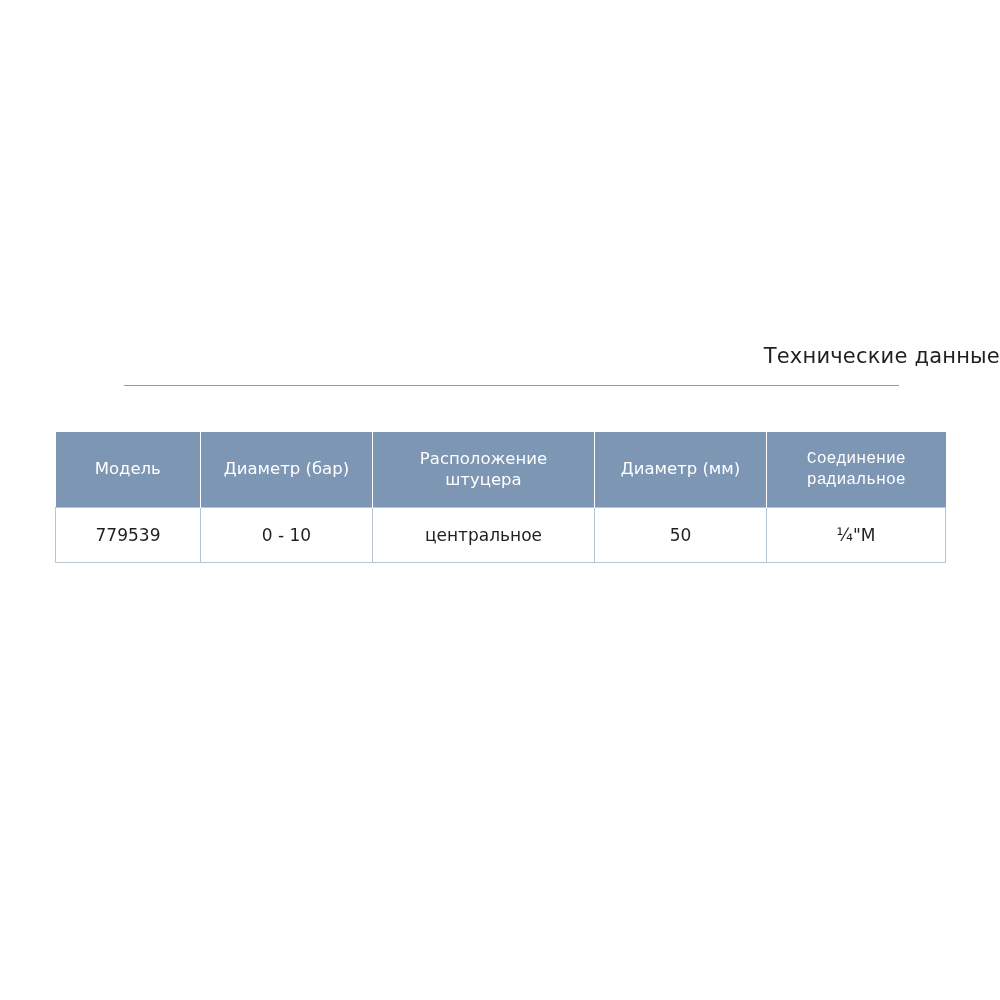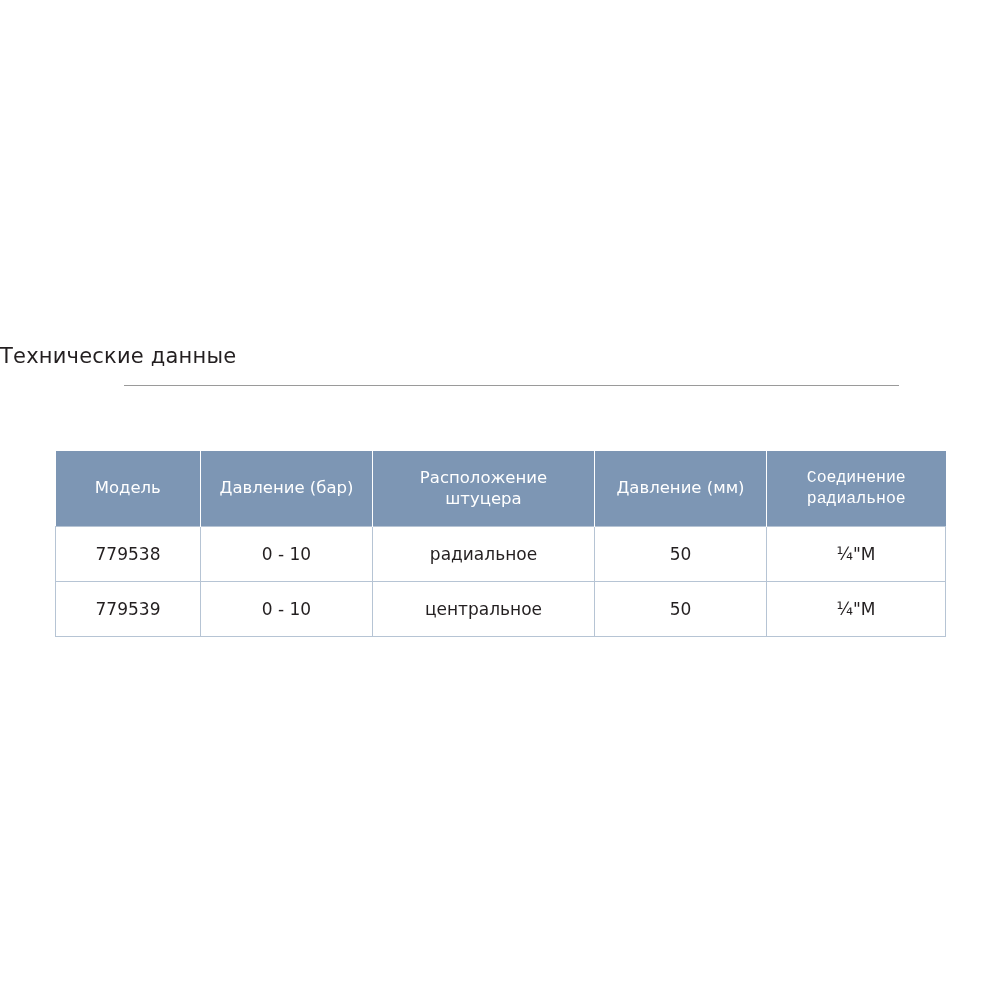--- a/index.html
+++ b/index.html
@@ -22,21 +22,21 @@
     top: 0;
     width: 1000px;
     height: 1000px;
   }
 
   .spec-title {
     position: absolute;
     left: 0;
     top: 344px;
     width: 1000px;
-    text-align: left;
+    text-align: right;
     font-size: 21px;
     color: #231f20;
     letter-spacing: 0.2px;
   }
 
   .title-rule {
     position: absolute;
     left: 124px;
     top: 385px;
     width: 775px;
@@ -48,21 +48,20 @@
     position: absolute;
     left: 55px;
     top: 432px;
     width: 890px;
   }
 
   table.spec-table {
     border-collapse: collapse;
     width: 890px;
     table-layout: fixed;
-    margin-top: 19px;
   }
 
   table.spec-table thead th {
     background: #7d96b4;
     color: #ffffff;
     font-weight: normal;
     font-size: 16.5px;
     line-height: 1.22;
     padding: 13px 6px;
     height: 49px;
@@ -118,43 +117,36 @@
         <col class="col-3">
         <col class="col-4">
         <col class="col-5">
       </colgroup>
       <thead>
         <tr>
           <th>
             <span class="hdr-two-line">Модель</span>
           </th>
           <th>
-            <span class="hdr-two-line">Давление (бар)</span>
+            <span class="hdr-two-line">Диаметр (бар)</span>
           </th>
           <th>
             <span class="hdr-two-line">Расположение</span>
             <span class="hdr-two-line">штуцера</span>
           </th>
           <th>
-            <span class="hdr-two-line">Давление (мм)</span>
+            <span class="hdr-two-line">Диаметр (мм)</span>
           </th>
           <th>
             <span class="hdr-two-line">Соединение</span>
             <span class="hdr-two-line">радиальное</span>
           </th>
         </tr>
       </thead>
       <tbody>
-        <tr>
-          <td>779538</td>
-          <td>0 - 10</td>
-          <td>радиальное</td>
-          <td>50</td>
-          <td>¼"M</td>
-        </tr>
         <tr>
           <td>779539</td>
           <td>0 - 10</td>
           <td>центральное</td>
           <td>50</td>
           <td>¼"M</td>
         </tr>
       </tbody>
     </table>
   </div>

